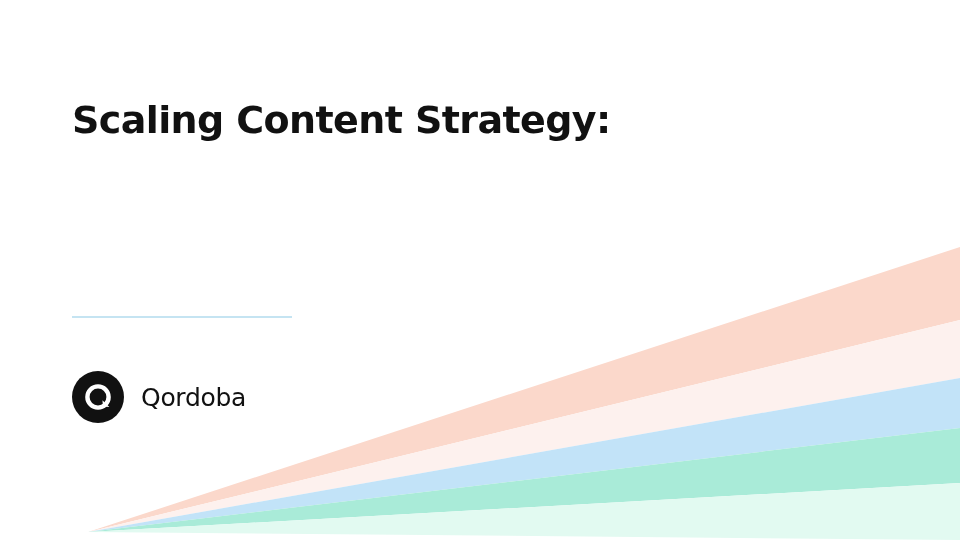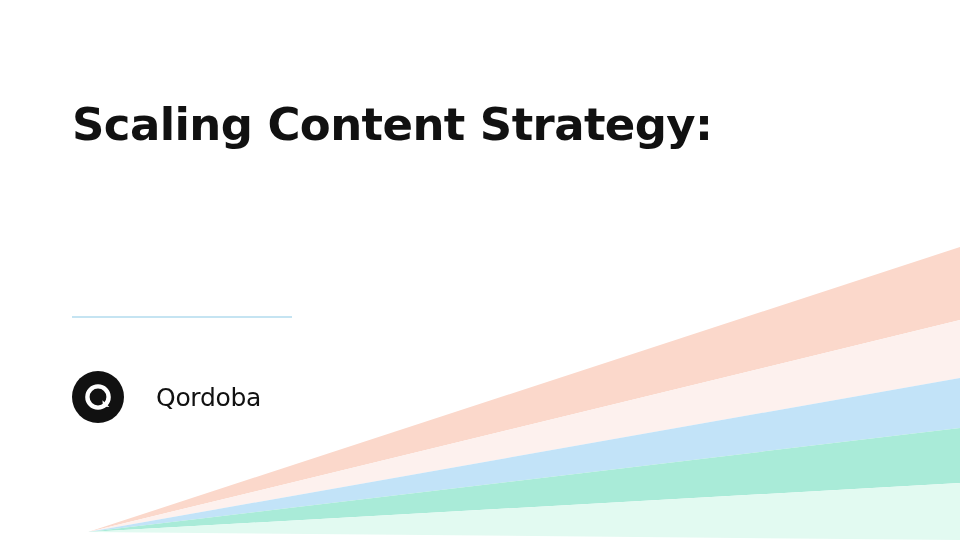--- a/index.html
+++ b/index.html
@@ -34,21 +34,21 @@
   
   #text-block {
     position: absolute;
     left: 72px;
     top: 98px;
     width: 700px;
   }
   #slide-title {
     margin: 0;
     font-family: "DejaVu Sans", "Liberation Sans", sans-serif;
-    font-size: 45px;
+    font-size: 38px;
     font-weight: 700;
     letter-spacing: -0.6px;
     line-height: 1.18;
     color: #111111;
     white-space: nowrap;
   }
   #slide-subtitle {
     margin: 12px 0 0 0;
     font-family: "DejaVu Serif", "Liberation Serif", serif;
     font-size: 29px;
@@ -70,21 +70,21 @@
     border: 0;
   }
 
   
   #logo-lockup {
     position: absolute;
     left: 72px;
     top: 371px;
     display: flex;
     align-items: center;
-    gap: 32px;
+    gap: 17px;
   }
   #logo-mark {
     width: 52px;
     height: 52px;
     border-radius: 50%;
     background: #111111;
     display: flex;
     align-items: center;
     justify-content: center;
     flex: 0 0 auto;

